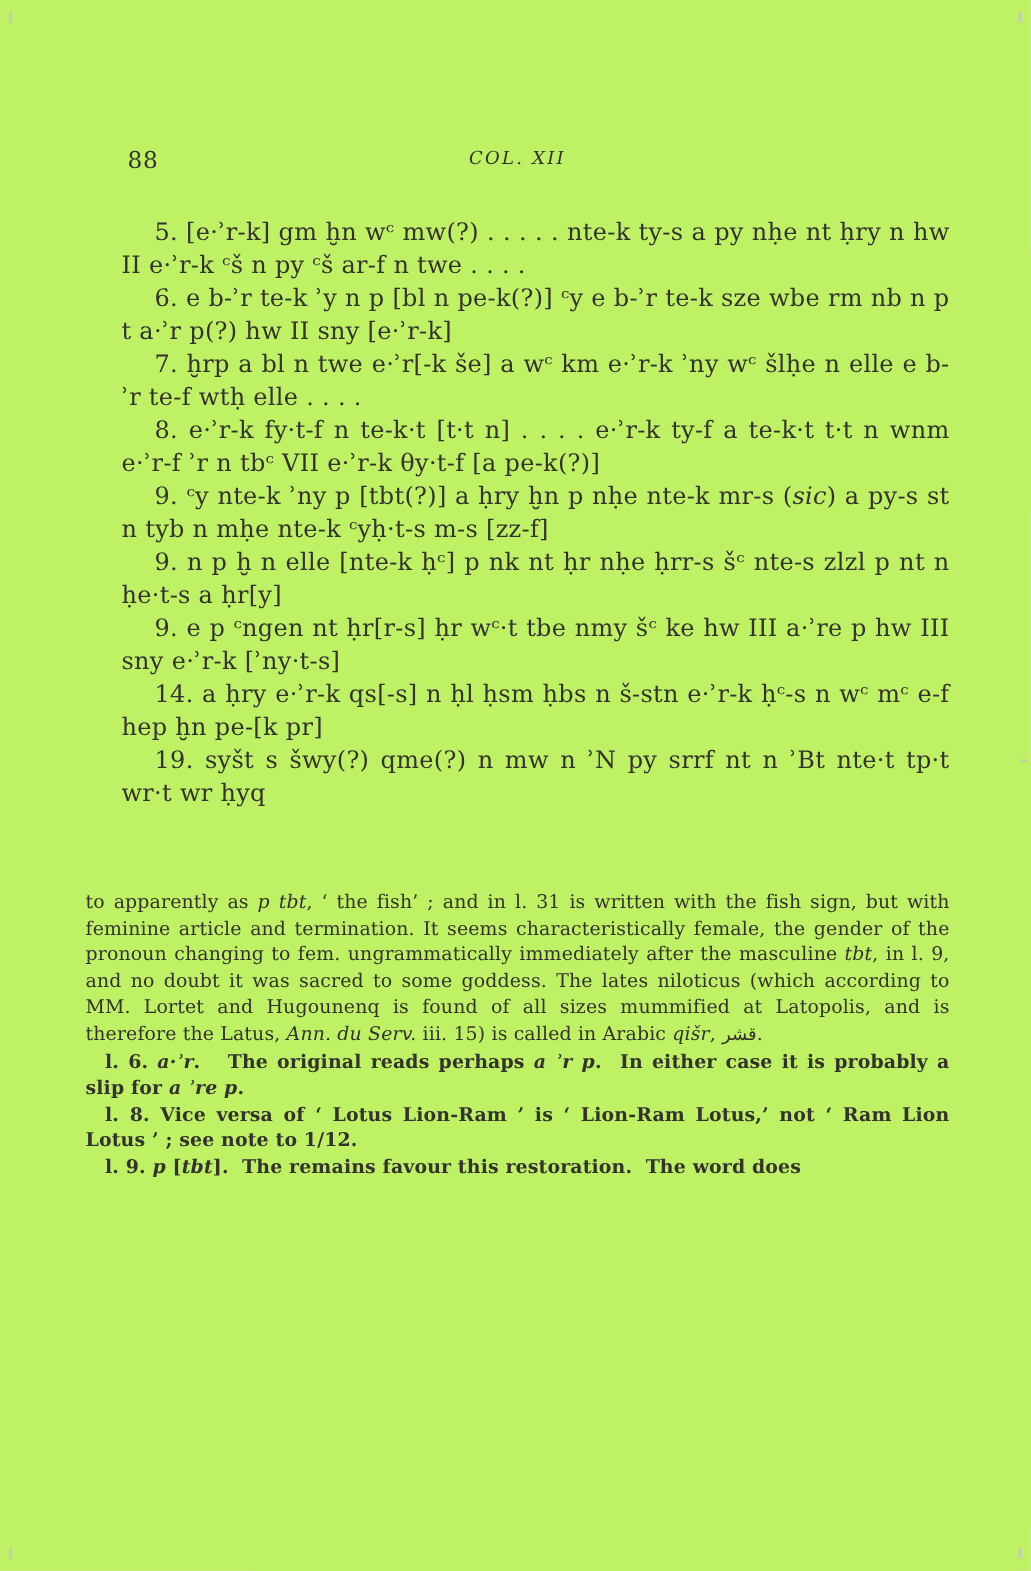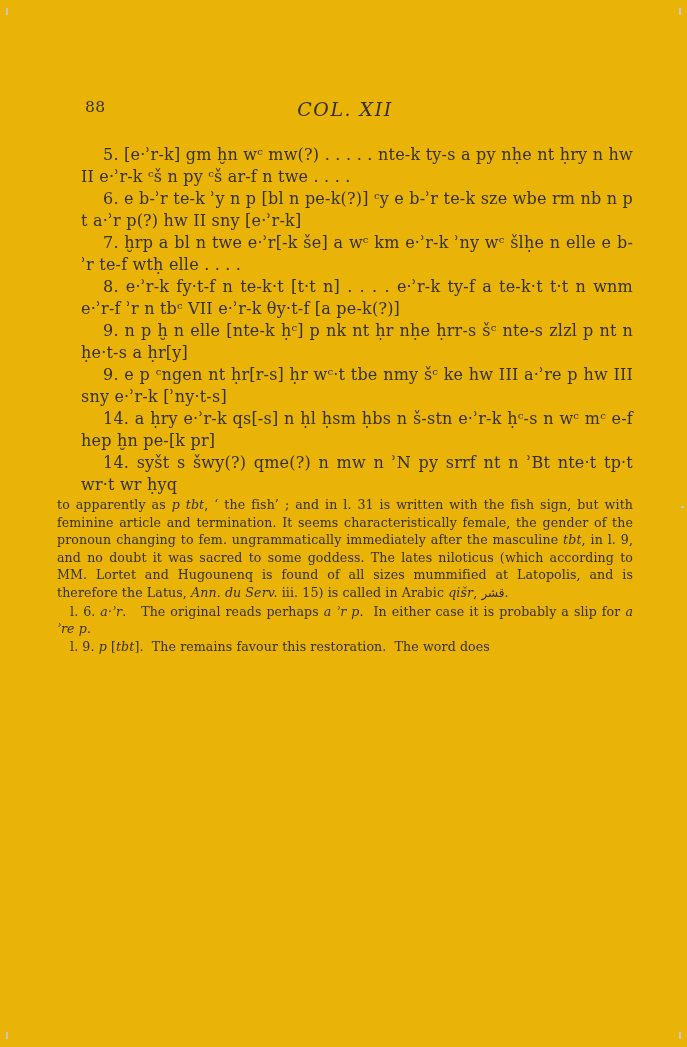--- a/index.html
+++ b/index.html
@@ -4,21 +4,21 @@
 <style>
   html,body{margin:0;padding:0;}
   body{
     background:#e9e8e4;
     font-family:"DejaVu Serif","Liberation Serif",serif;
   }
   .page{
     position:relative;
     width:687px;
     height:1047px;
-    background:#eab308;
+    background:#bef264;
     color:#35312c;
     overflow:hidden;
     margin:0 auto;
   }
   
   .scan-mark{
     position:absolute;
     background:#c9c6bf;
   }
   .mark-tl{left:6px;top:8px;width:2px;height:7px;}
@@ -44,47 +44,49 @@
     top:0;
     letter-spacing:0.5px;
   }
   .col-header{
     position:absolute;
     left:0;
     width:100%;
     text-align:center;
     font-style:italic;
     letter-spacing:1.5px;
-    font-size:19px;
+    font-size:12px;
   }
 
   .main-text{
     margin-top:24px;
     font-size:16px;
     line-height:22px;
     text-align:justify;
     letter-spacing:0.2px;
     margin-left:24px;
   }
   .main-text p{
     margin:0;
     text-indent:22px;
   }
 
   .footnotes{
+    margin-top:52px;
     font-size:12.6px;
     line-height:17.6px;
     text-align:justify;
     letter-spacing:0.1px;
   }
   .footnotes p{
     margin:0;
   }
   .footnotes p.indented{
     text-indent:13px;
+    font-weight:bold;
   }
   .ar{
     font-family:"DejaVu Sans",sans-serif;
     font-size:12px;
   }
 </style>
 </head>
 <body>
 
 <div class="page">
@@ -100,26 +102,28 @@
     <div class="header-row">
       <span class="page-number">88</span>
       <span class="col-header">COL. XII</span>
     </div>
 
     <div class="main-text">
       <p>5. [e·ʾr-k] gm ḫn wᶜ mw(?) . . . . . nte-k ty-s a py nḥe nt ḥry n hw II e·ʾr-k ᶜš n py ᶜš ar-f n twe . . . .</p>
       <p>6. e b-ʾr te-k ʾy n p [bl n pe-k(?)] ᶜy e b-ʾr te-k sze wbe rm nb n p t a·ʾr p(?) hw II sny [e·ʾr-k]</p>
       <p>7. ḫrp a bl n twe e·ʾr[-k še] a wᶜ km e·ʾr-k ʾny wᶜ šlḥe n elle e b-ʾr te-f wtḥ elle . . . .</p>
       <p>8. e·ʾr-k fy·t-f n te-k·t [t·t n] . . . . e·ʾr-k ty-f a te-k·t t·t n wnm e·ʾr-f ʾr n tbᶜ VII e·ʾr-k θy·t-f [a pe-k(?)]</p>
+      <p>9. ᶜy nte-k ʾny p [tbt(?)] a ḥry ḫn p nḥe nte-k mr-s (<i>sic</i>) a py-s st n tyb n mḥe nte-k ᶜyḥ·t-s m-s [zz-f]</p>
       <p>9. n p ḫ n elle [nte-k ḥᶜ] p nk nt ḥr nḥe ḥrr-s šᶜ nte-s zlzl p nt n ḥe·t-s a ḥr[y]</p>
       <p>9. e p ᶜngen nt ḥr[r-s] ḥr wᶜ·t tbe nmy šᶜ ke hw III a·ʾre p hw III sny e·ʾr-k [ʾny·t-s]</p>
       <p>14. a ḥry e·ʾr-k qs[-s] n ḥl ḥsm ḥbs n š-stn e·ʾr-k ḥᶜ-s n wᶜ mᶜ e-f hep ḫn pe-[k pr]</p>
-      <p>14. syšt s šwy(?) qme(?) n mw n ʾN py srrf nt n ʾBt nte·t tp·t wr·t wr ḥyq</p>
+      <p>19. syšt s šwy(?) qme(?) n mw n ʾN py srrf nt n ʾBt nte·t tp·t wr·t wr ḥyq</p>
     </div>
 
     <div class="footnotes">
       <p>to apparently as <i>p tbt</i>, ‘ the fish’ ; and in l. 31 is written with the fish sign, but with feminine article and termination.  It seems characteristically female, the gender of the pronoun changing to fem. ungrammatically immediately after the masculine <i>tbt</i>, in l. 9, and no doubt it was sacred to some goddess.  The lates niloticus (which according to MM. Lortet and Hugounenq is found of all sizes mummified at Latopolis, and is therefore the Latus, <i>Ann. du Serv.</i> iii. 15) is called in Arabic <i>qišr</i>, <span class="ar">قشر</span>.</p>
       <p class="indented">l. 6. <i>a·ʾr</i>.&nbsp;&nbsp;&nbsp;The original reads perhaps <i>a ʾr p</i>.&nbsp;&nbsp;In either case it is probably a slip for <i>a ʾre p</i>.</p>
+      <p class="indented">l. 8. Vice versa of ‘ Lotus Lion-Ram ’ is ‘ Lion-Ram Lotus,’ not ‘ Ram Lion Lotus ’ ; see note to 1/12.</p>
       <p class="indented">l. 9. <i>p</i> [<i>tbt</i>].&nbsp;&nbsp;The remains favour this restoration.&nbsp;&nbsp;The word does</p>
     </div>
 
   </div>
 </div>
 
 </body></html>

